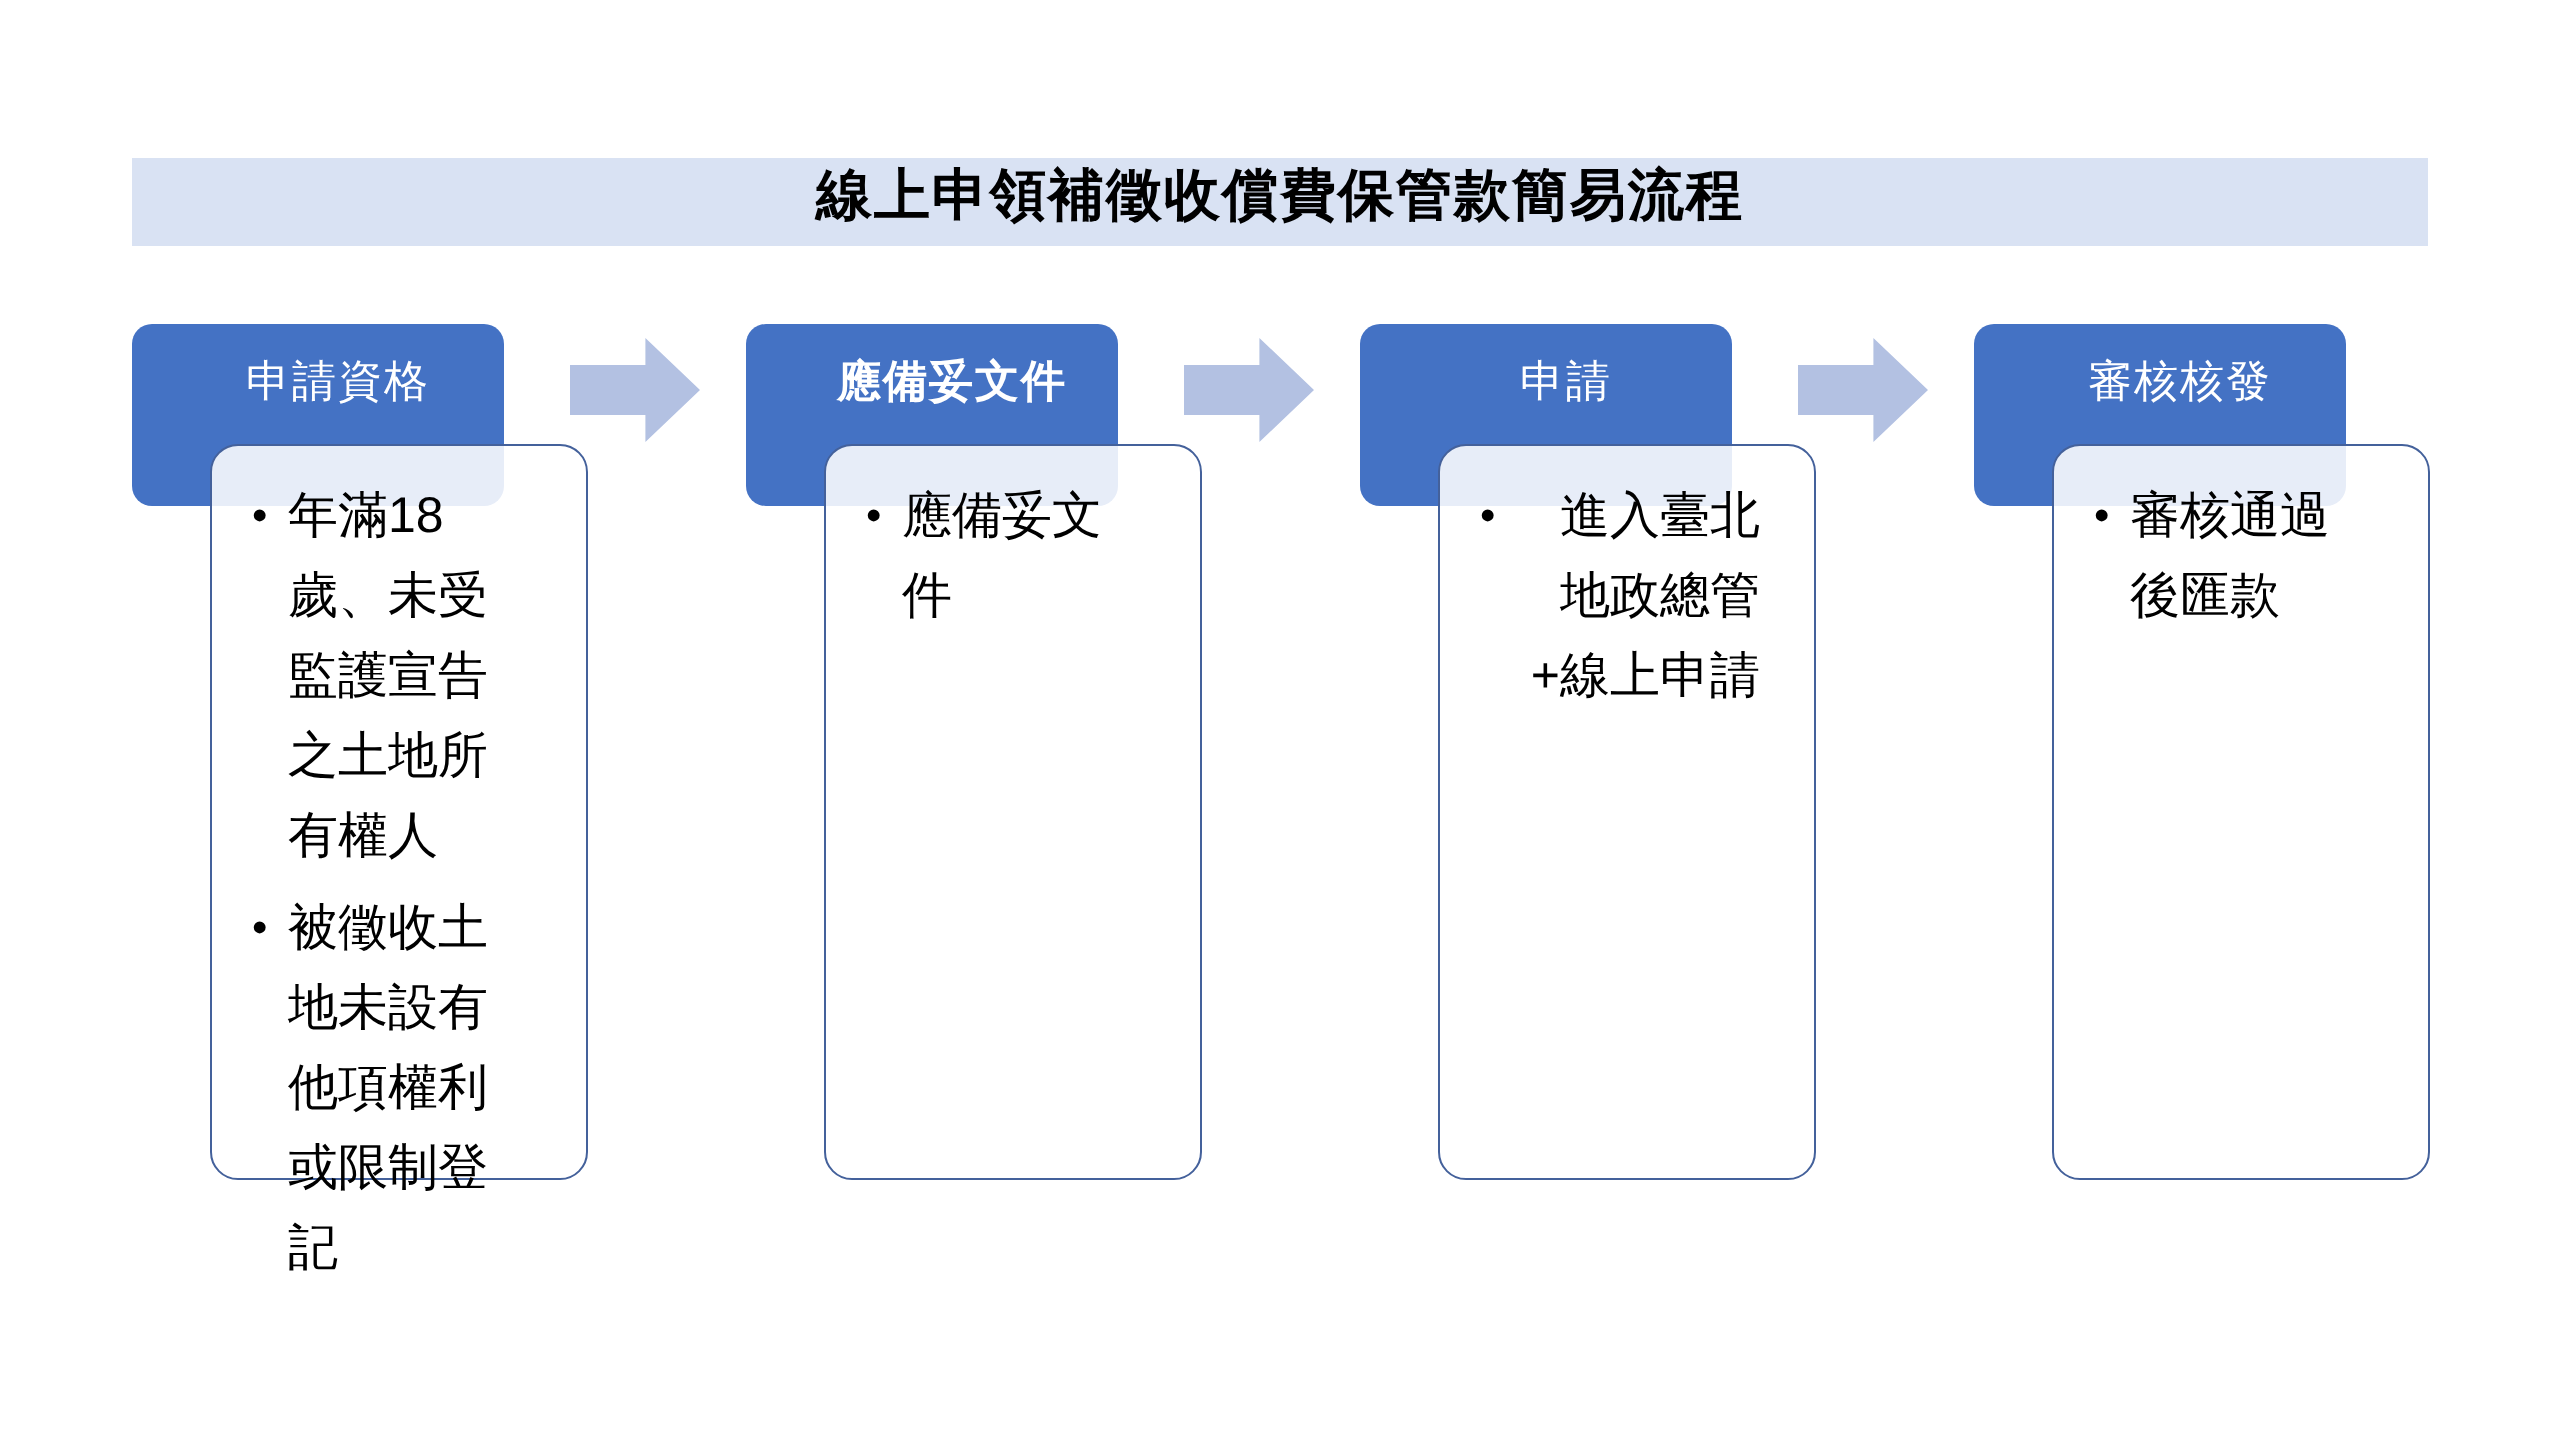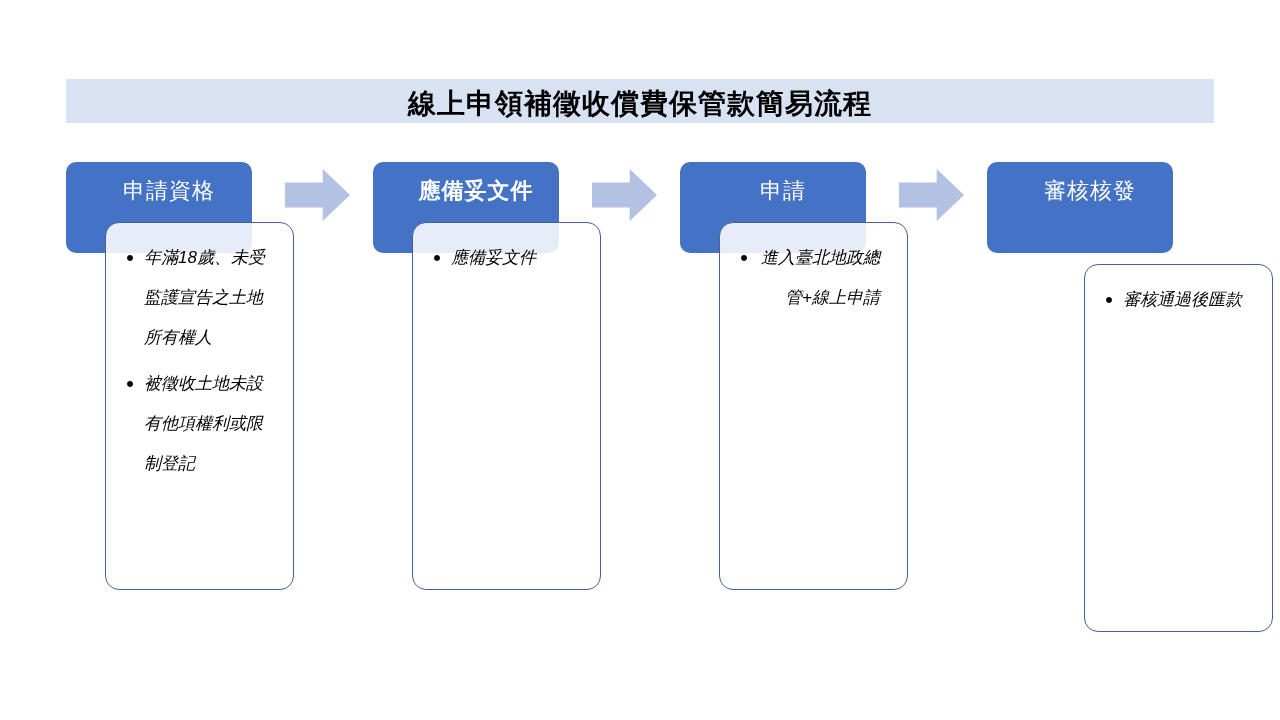--- a/index.html
+++ b/index.html
@@ -15,21 +15,21 @@
   body {
     width: 1280px; height: 720px;
     font-family: "Liberation Sans", "DejaVu Sans", sans-serif;
     position: relative; overflow: hidden;
   }
   .canvas { position: absolute; left: 0; top: 0; width: 1280px; height: 720px; }
 
   .title-banner {
     position: absolute; left: 66px; top: 79px; width: 1148px; height: 44px;
     background: var(--title-bg);
-    display: flex; align-items: flex-end; justify-content: center;
+    display: flex; align-items: flex-start; justify-content: center;
   }
   .page-title {
     font-size: 28px; font-weight: 700; color: var(--text);
     letter-spacing: 1px; white-space: nowrap;
   }
 
   .step-header {
     position: absolute; top: 162px; width: 186px; height: 91px;
     background: var(--accent); border-radius: 10px; z-index: 1;
   }
@@ -45,24 +45,23 @@
     border: 1.5px solid var(--box-border);
     border-radius: 14px; z-index: 2;
   }
   .bullets {
     list-style: none;
     padding: 15px 26px 0 38px;
   }
   .bullets li {
     position: relative;
     width: 122px;
-    font-size: 17px; line-height: 40px; color: var(--text);
+    font-size: 25px; line-height: 40px; color: var(--text);
     margin-bottom: 6px;
     word-break: break-all;
-    font-style: italic;
   }
   .bullets li::before {
     content: "\2022";
     position: absolute; left: -18px; top: 0;
     font-size: 22px; line-height: 40px; color: var(--text);
   }
 
   .flow-arrow {
     position: absolute; top: 169px; width: 65px; height: 52px;
     background: var(--arrow); z-index: 0;
@@ -70,21 +69,21 @@
   }
 
   
   .col-0 .step-header, .col-0 .step-header-label { left: 66px; }
   .col-0 .step-body   { left: 105px; }
   .col-1 .step-header, .col-1 .step-header-label { left: 373px; font-weight: bold; }
   .col-1 .step-body   { left: 412px; }
   .col-2 .step-header, .col-2 .step-header-label { left: 680px; }
   .col-2 .step-body   { left: 719px; text-align: right; }
   .col-3 .step-header, .col-3 .step-header-label { left: 987px; }
-  .col-3 .step-body   { left: 1084px; margin-top: 42px; }
+  .col-3 .step-body   { left: 1026px; }
   .arrow-0 { left: 285px; }
   .arrow-1 { left: 592px; }
   .arrow-2 { left: 899px; }
 </style>
 </head>
 <body>
 
 <div class="canvas">
 
   <div class="title-banner">

